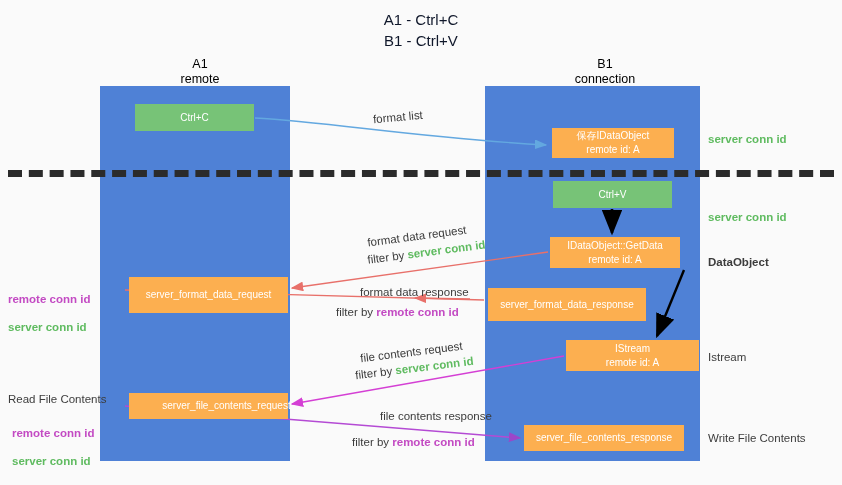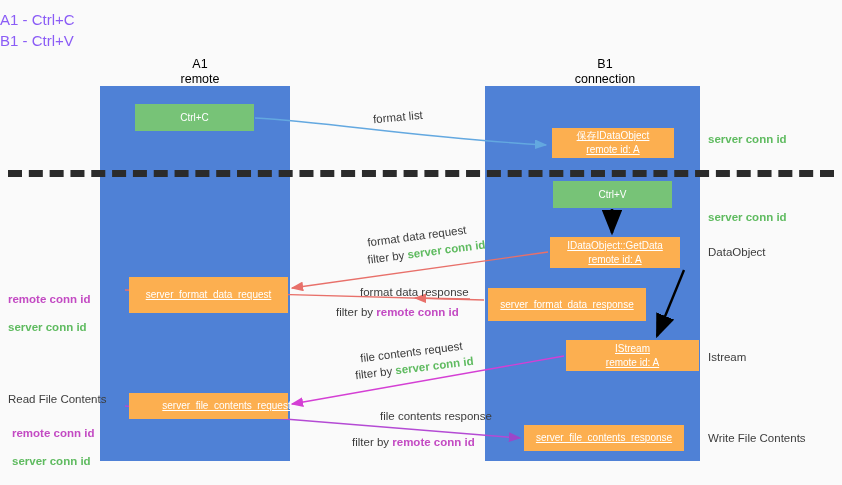--- a/index.html
+++ b/index.html
@@ -12,23 +12,24 @@
     color:#3c3c3c;
   }
   #stage{position:absolute;left:0;top:0;width:842px;height:485px;}
 
   .svg-layer{position:absolute;left:0;top:0;width:842px;height:485px;}
   #arrows{z-index:2;}
 
   .title{
     position:absolute;
     left:0;right:0;top:9px;
+    text-align:center;
     font-size:15px;
     line-height:21px;
-    color:#8b5cf6;
+    color:#0f172a;
     white-space:pre-line;
   }
 
   .lane{
     position:absolute;
     background:#4f81d6;
     z-index:1;
   }
   #lane-a{left:100px;top:86px;width:190px;height:375px;}
   #lane-b{left:485px;top:86px;width:215px;height:375px;}
@@ -54,21 +55,21 @@
     justify-content:center;
     text-align:center;
     color:#ffffff;
     font-size:10px;
     line-height:14px;
     z-index:4;
     white-space:pre-line;
     padding:2px 4px;
   }
   .box.green{background:#77c377;}
-  .box.orange{background:#fcaf50;text-decoration:underline;}
+  .box.orange{background:#fcaf50;}
 
   #box-ctrlc{left:135px;top:104px;width:119px;height:27px;}
   #box-save-idataobject{left:552px;top:128px;width:122px;height:30px;}
   #box-ctrlv{left:553px;top:181px;width:119px;height:27px;}
   #box-getdata{left:550px;top:237px;width:130px;height:31px;}
   #box-fmt-response{left:488px;top:288px;width:158px;height:33px;}
   #box-istream{left:566px;top:340px;width:133px;height:31px;}
   #box-file-response{left:524px;top:425px;width:160px;height:26px;}
   #box-fmt-request{left:129px;top:277px;width:159px;height:36px;}
   #box-file-request{left:129px;top:393px;width:159px;height:26px;padding-left:40px;}
@@ -86,21 +87,21 @@
     line-height:14px;
     z-index:5;
     white-space:pre-line;
   }
   .green-txt{color:#5fbb60;font-weight:bold;}
   .purple-txt{color:#c34ac3;font-weight:bold;}
   .dark-txt{color:#3c3c3c;}
 
   #lbl-server-1{left:708px;top:132px;}
   #lbl-server-2{left:708px;top:210px;}
-  #lbl-dataobject{left:708px;top:245px;}
+  #lbl-dataobject{left:708px;top:255px;font-weight:bold;}
   #lbl-istream{left:708px;top:350px;}
   #lbl-write-file{left:708px;top:431px;}
 
   #lbl-left-conn-1{left:8px;top:278px;text-align:left;}
   #lbl-read-file{left:8px;top:392px;}
   #lbl-left-conn-2{left:12px;top:412px;}
 
   .edge-label{
     position:absolute;
     font-size:11.5px;

